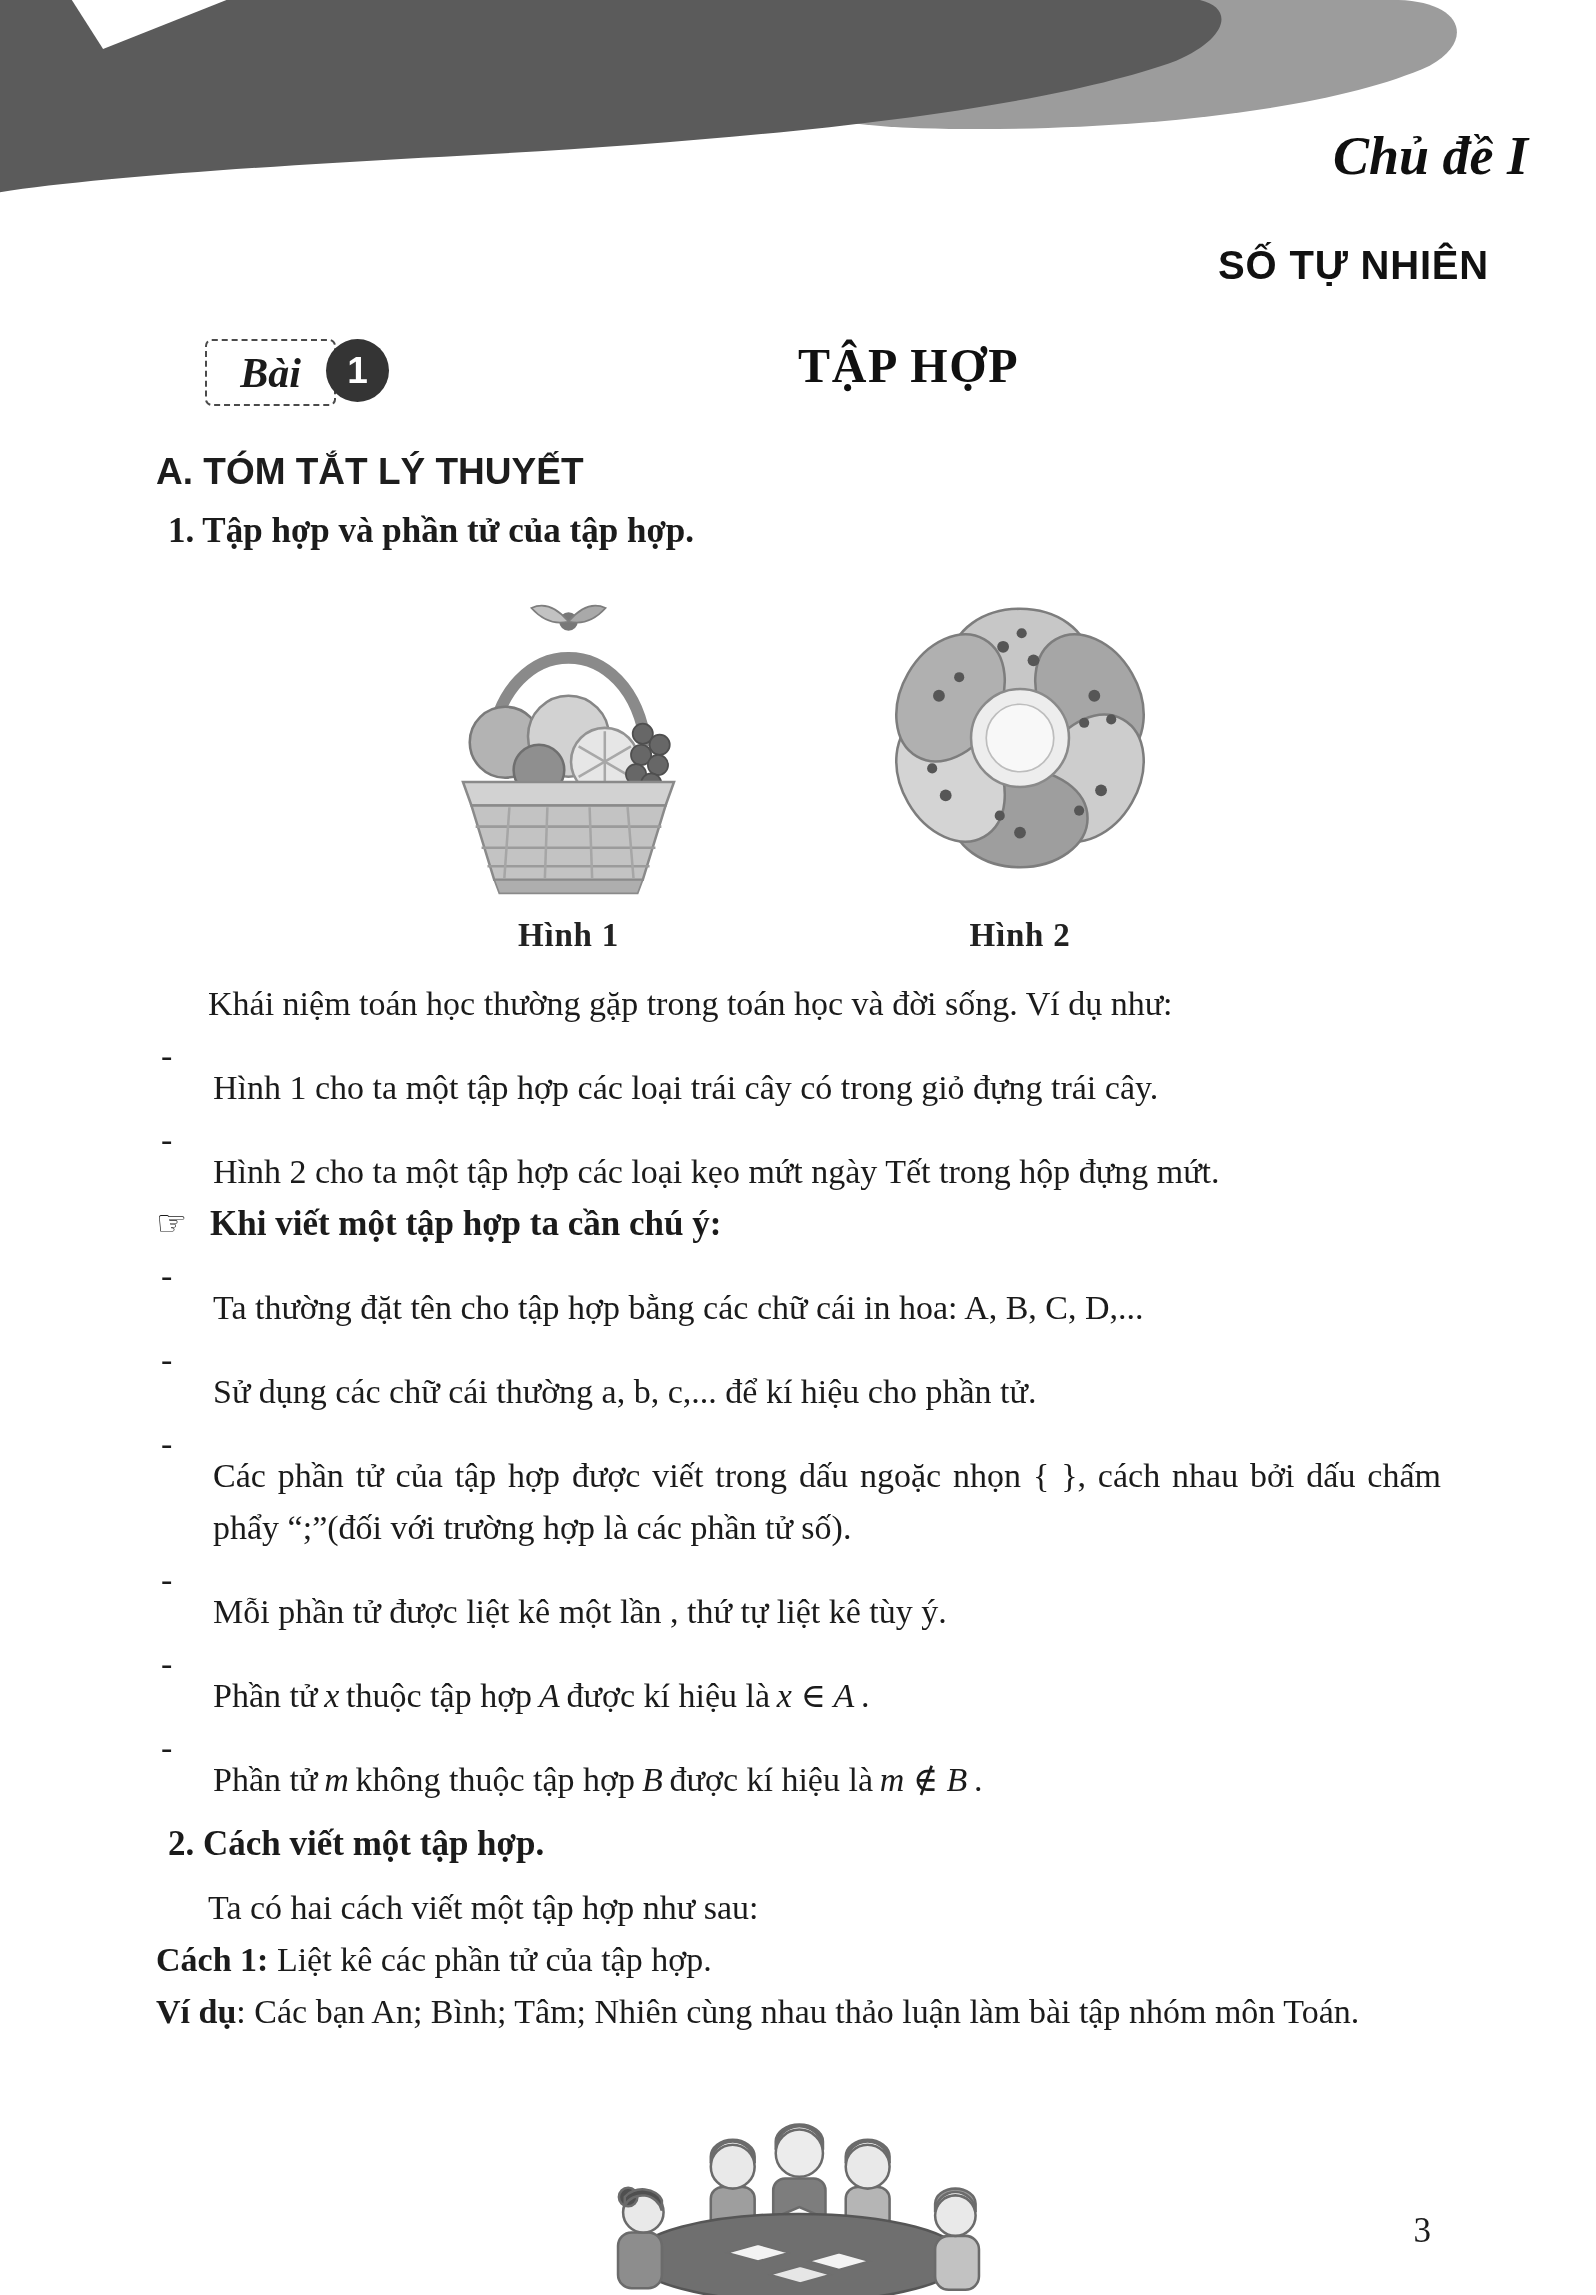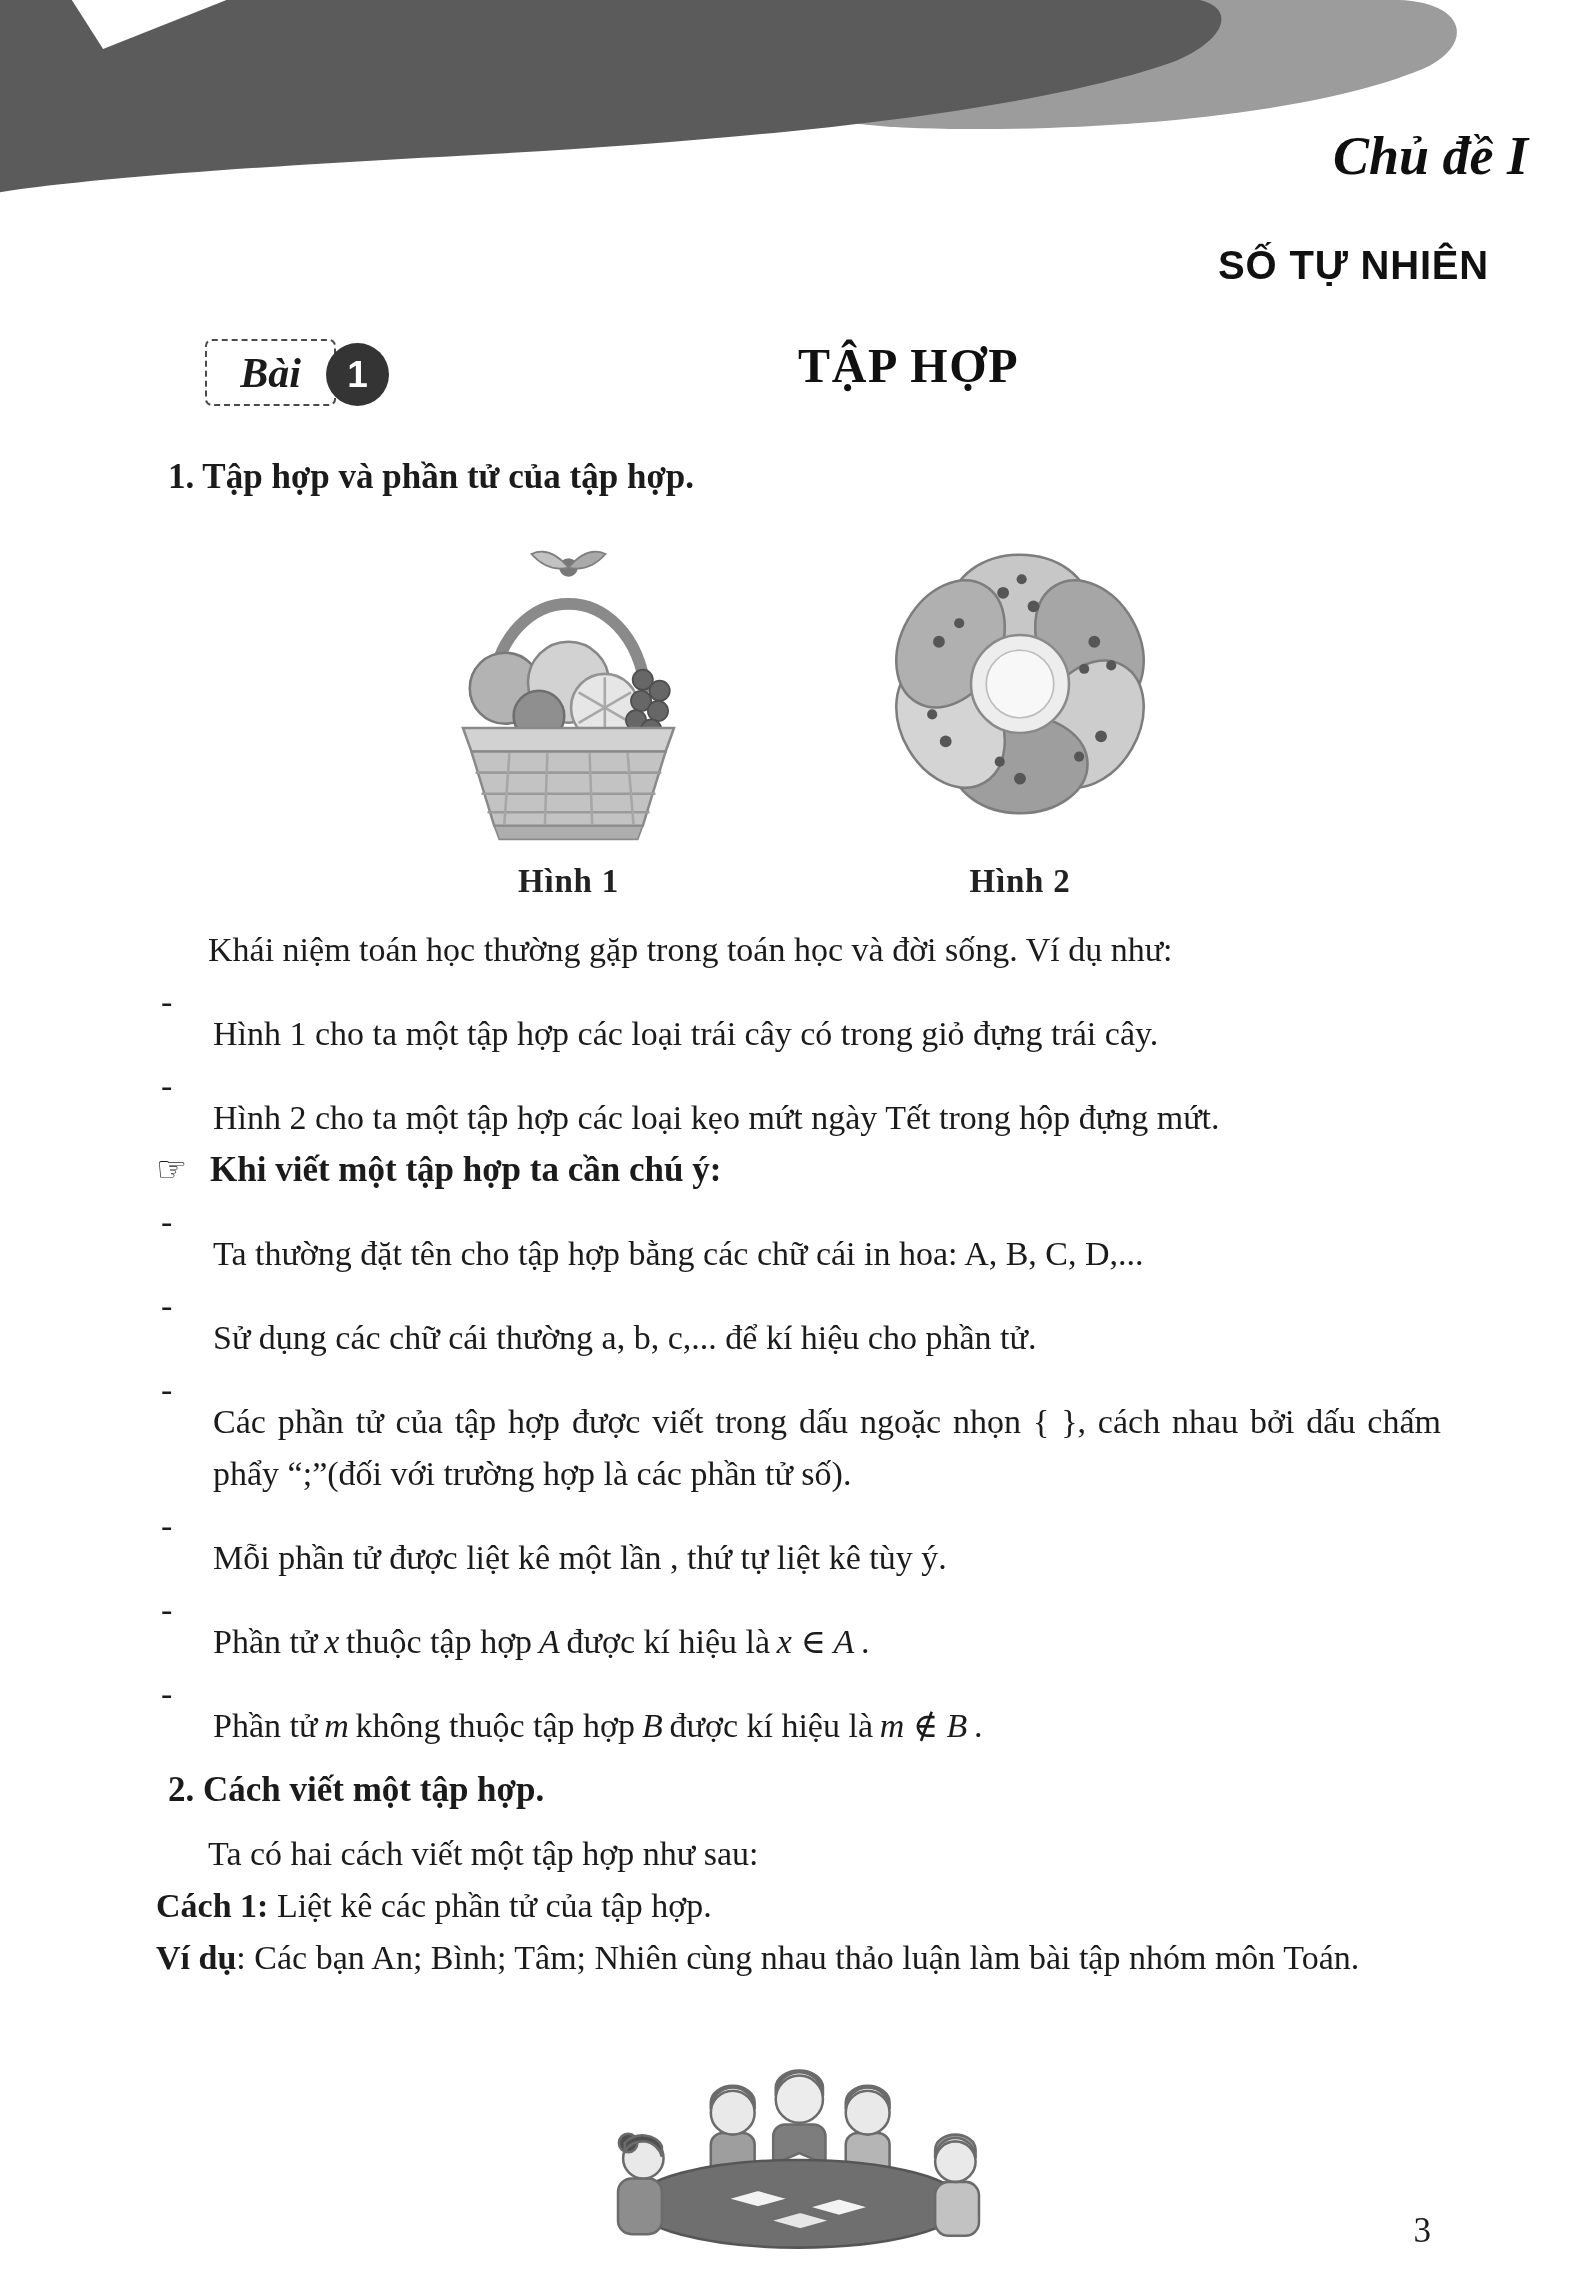--- a/index.html
+++ b/index.html
@@ -19,21 +19,21 @@
     font-family:"Liberation Serif","DejaVu Serif",serif;color:#0f0f0f;
   }
   .chapter-title{
     position:absolute;top:243px;right:108px;
     font-family:"Liberation Sans","DejaVu Sans",sans-serif;
     font-weight:700;font-size:40px;letter-spacing:0.8px;color:#111;
   }
   
   .content{position:absolute;top:336px;left:156px;right:156px;}
   .lesson-row{position:relative;height:81px;margin-bottom:34px;}
-  .lesson-badge{position:absolute;left:49px;top:3.4px;display:flex;align-items:flex-end;}
+  .lesson-badge{position:absolute;left:49px;top:3.4px;display:flex;align-items:flex-start;}
   .badge-box{
     width:127px;height:63px;border:2.5px dashed #4a4a4a;border-radius:6.8px;
     display:flex;align-items:center;justify-content:center;background:#fff;
     font-style:italic;font-size:42px;font-weight:600;
   }
   .badge-circle{
     width:63px;height:63px;border-radius:50%;background:#343434;color:#fff;
     display:flex;align-items:center;justify-content:center;
     font-family:"Liberation Sans","DejaVu Sans",sans-serif;
     font-weight:700;font-size:37px;margin-left:-10px;z-index:2;
@@ -90,20 +90,21 @@
   <div class="content">
 
     <div class="lesson-row">
       <div class="lesson-badge">
         <span class="badge-box">Bài</span>
         <span class="badge-circle">1</span>
       </div>
       <h1 class="lesson-title">TẬP HỢP</h1>
     </div>
 
+    <h2 class="heading-a">A. TÓM TẮT LÝ THUYẾT</h2>
     <h3 class="sub-heading">1. Tập hợp và phần tử của tập hợp.</h3>
 
     <div class="figures">
 
       <figure class="figure">
         <svg width="287" height="338" viewBox="0 0 340 400" aria-hidden="true">
           <path d="M78,210 C95,70 245,70 262,210" fill="none" stroke="#8a8a8a" stroke-width="14"></path>
           <circle cx="170" cy="62" r="11" fill="#787878"></circle>
           <path d="M170,62 q22,-26 44,-16 q-20,22 -44,16 Z" fill="#a9a9a9" stroke="#7e7e7e" stroke-width="2"></path>
           <path d="M170,62 q-22,-26 -44,-16 q20,22 44,16 Z" fill="#c2c2c2" stroke="#7e7e7e" stroke-width="2"></path>

